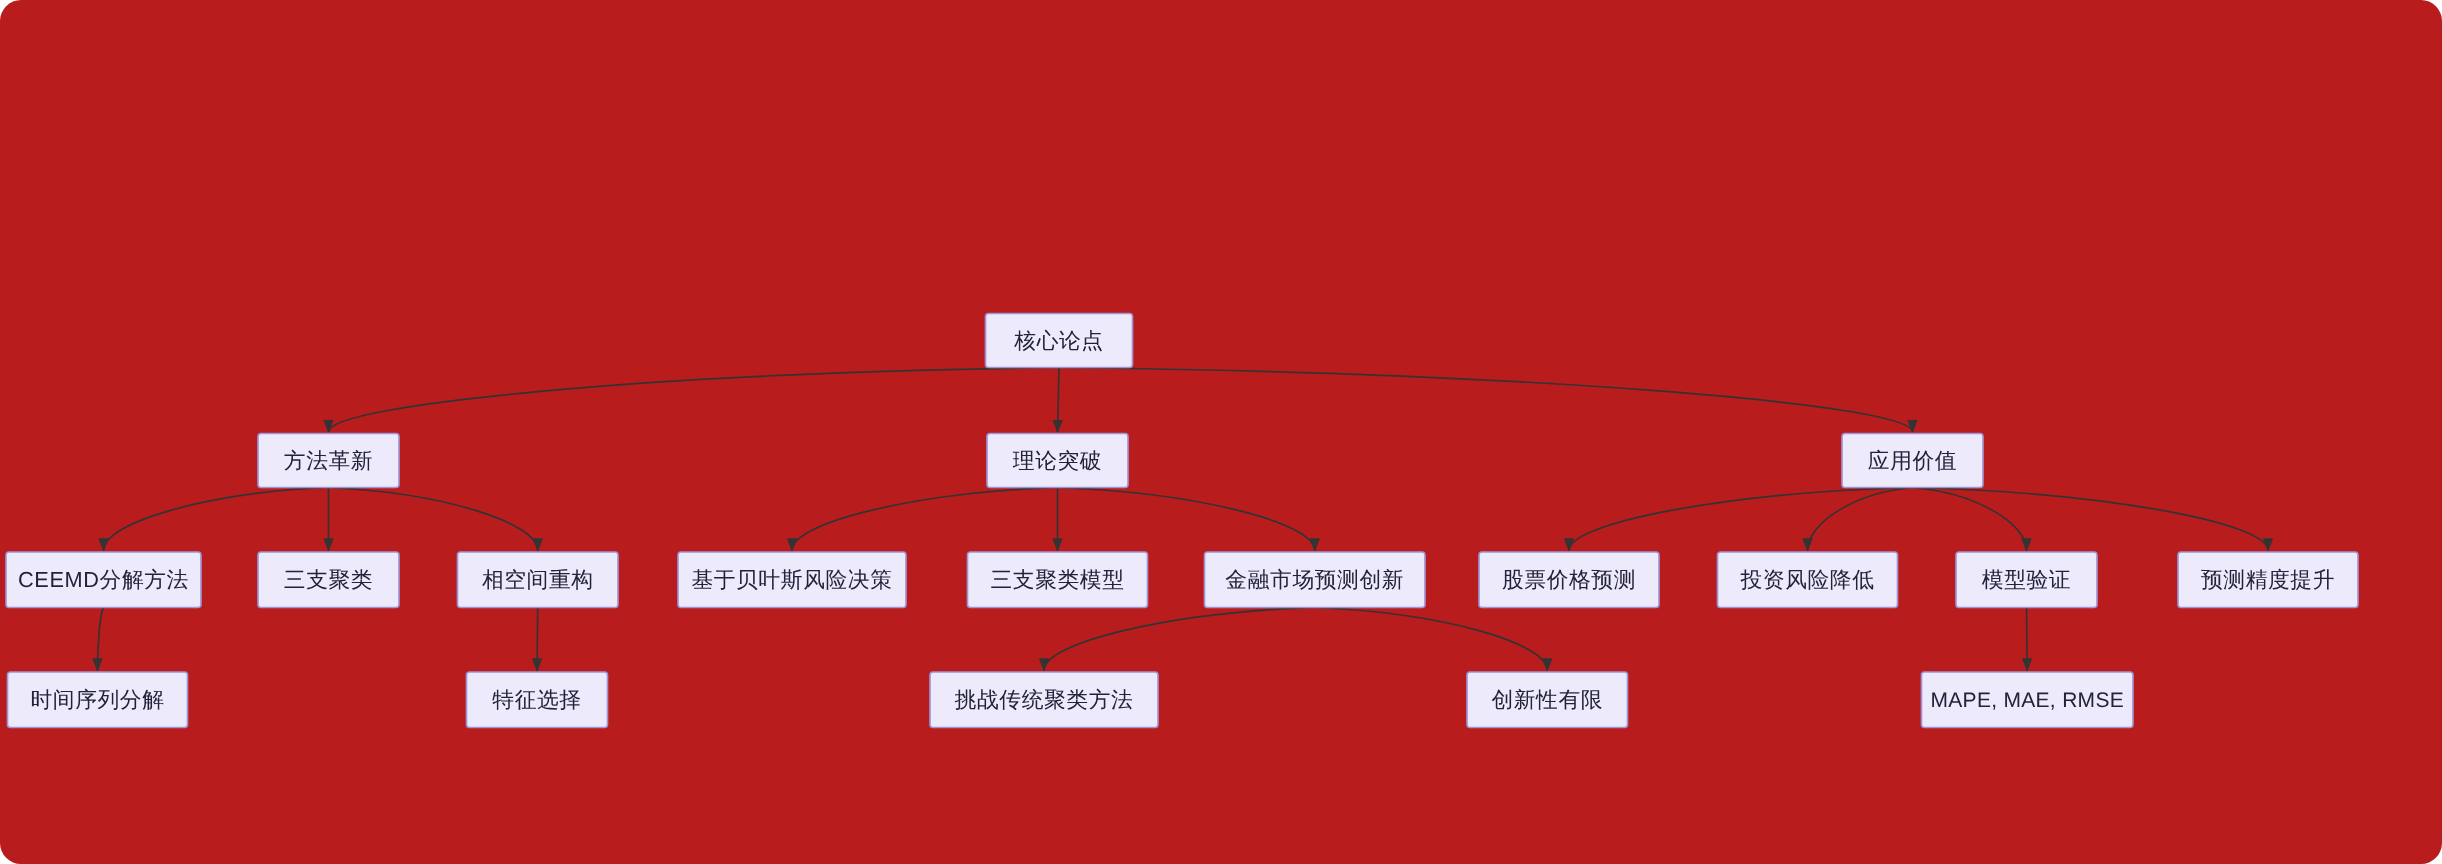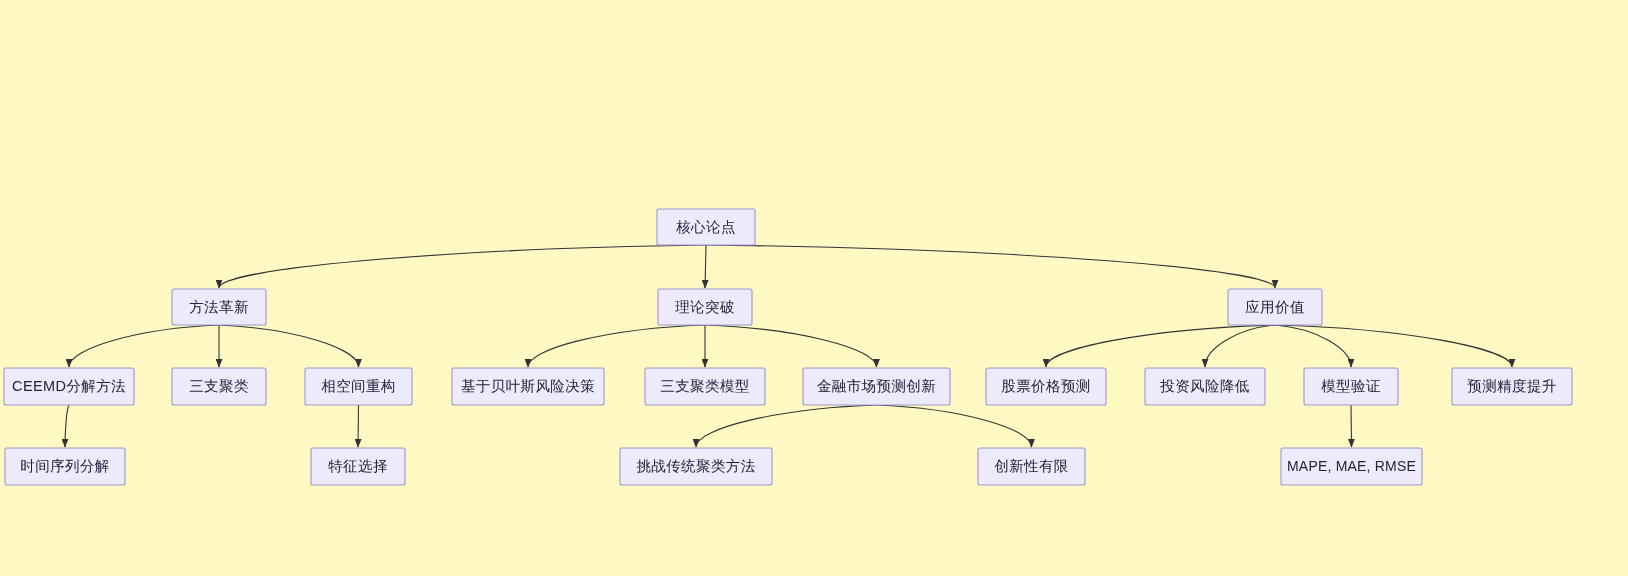--- a/index.html
+++ b/index.html
@@ -10,21 +10,22 @@
   body {
     width: 1628px;
     height: 576px;
     overflow: hidden;
     font-family: "Liberation Sans", "DejaVu Sans", sans-serif;
   }
   #diagram-root {
     position: relative;
     width: 1628px;
     height: 576px;
-    background: #fef9c3;
+    background: #b91c1c;
+    border-radius: 14px;
   }
   svg#flow {
     position: absolute;
     left: 0;
     top: 0;
     width: 1628px;
     height: 576px;
     display: block;
   }
   .edge-path {

